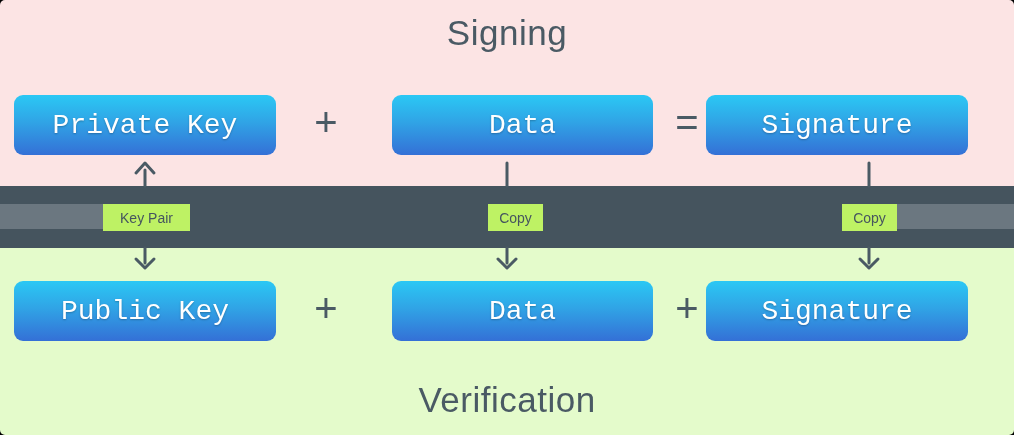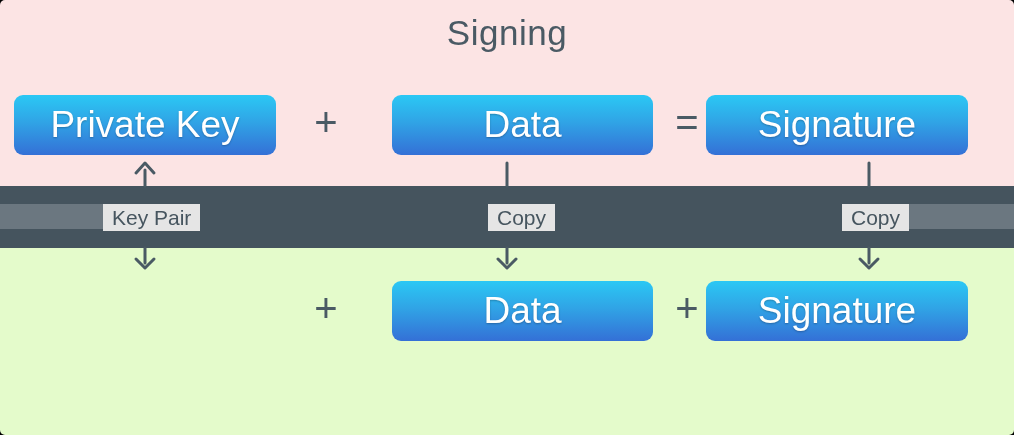--- a/index.html
+++ b/index.html
@@ -14,63 +14,66 @@
   .sec-verify{top:248px;height:187px;background:#E4FBCB;}
   .title{
     position:absolute;left:0;width:100%;text-align:center;
     font-size:35px;color:#4A5A64;letter-spacing:0.5px;
   }
   .title-signing{top:13px;}
   .title-verify{top:380px;}
   .pill{
     position:absolute;height:60px;width:262px;border-radius:9px;
     background:linear-gradient(180deg,#2BC8F4 0%,#30A4E6 45%,#3470D6 100%);
-    color:#FFFFFF;font-size:37px;
+    color:#FFFFFF;font-size:28px;
     display:flex;align-items:center;justify-content:center;
     text-shadow:0 1px 2px rgba(0,0,0,0.25);
+    font-family:Liberation Mono, monospace;
   }
   .row1{top:95px;} .row2{top:281px;}
   .c1{left:14px;} .c2{left:392px;width:261px;} .c3{left:706px;}
   .op{
     position:absolute;color:#4A5A64;font-size:40px;font-weight:500;
     transform:translate(-50%,-54%);
   }
   .strip{position:absolute;top:204px;height:25px;background:#6B7780;}
   .strip-left{left:0;width:103px;}
   .strip-right{left:897px;width:117px;}
   .tag{
-    position:absolute;top:204px;height:27px;background:#e5e5e5;
-    color:#46555F;font-size:21px;box-sizing:border-box;padding:0 9px;
+    position:absolute;top:204px;height:27px;background:#bef264;
+    color:#46555F;font-size:14px;box-sizing:border-box;padding:0 9px;
     display:flex;align-items:center;justify-content:center;white-space:nowrap;
   }
   .tag-keypair{left:103px;min-width:87px;}
   .tag-copy1{left:488px;min-width:55px;}
   .tag-copy2{left:842px;min-width:55px;}
   .connectors{position:absolute;left:0;top:0;pointer-events:none;}
 </style>
 </head>
 <body>
 
 <div class="canvas">
 
   <div class="sec sec-signing"></div>
   <div class="sec band"></div>
   <div class="sec sec-verify"></div>
 
   <div class="strip strip-left"></div>
   <div class="strip strip-right"></div>
 
   <div class="title title-signing">Signing</div>
+  <div class="title title-verify">Verification</div>
 
   <div class="pill row1 c1">Private Key</div>
   <div class="op" style="left:326px;top:124px;">+</div>
   <div class="pill row1 c2">Data</div>
   <div class="op" style="left:687px;top:124px;">=</div>
   <div class="pill row1 c3">Signature</div>
 
+  <div class="pill row2 c1">Public Key</div>
   <div class="op" style="left:326px;top:310px;">+</div>
   <div class="pill row2 c2">Data</div>
   <div class="op" style="left:687px;top:310px;">+</div>
   <div class="pill row2 c3">Signature</div>
 
   <div class="tag tag-keypair">Key Pair</div>
   <div class="tag tag-copy1">Copy</div>
   <div class="tag tag-copy2">Copy</div>
 
   <svg class="connectors" width="1014" height="435" viewBox="0 0 1014 435">

